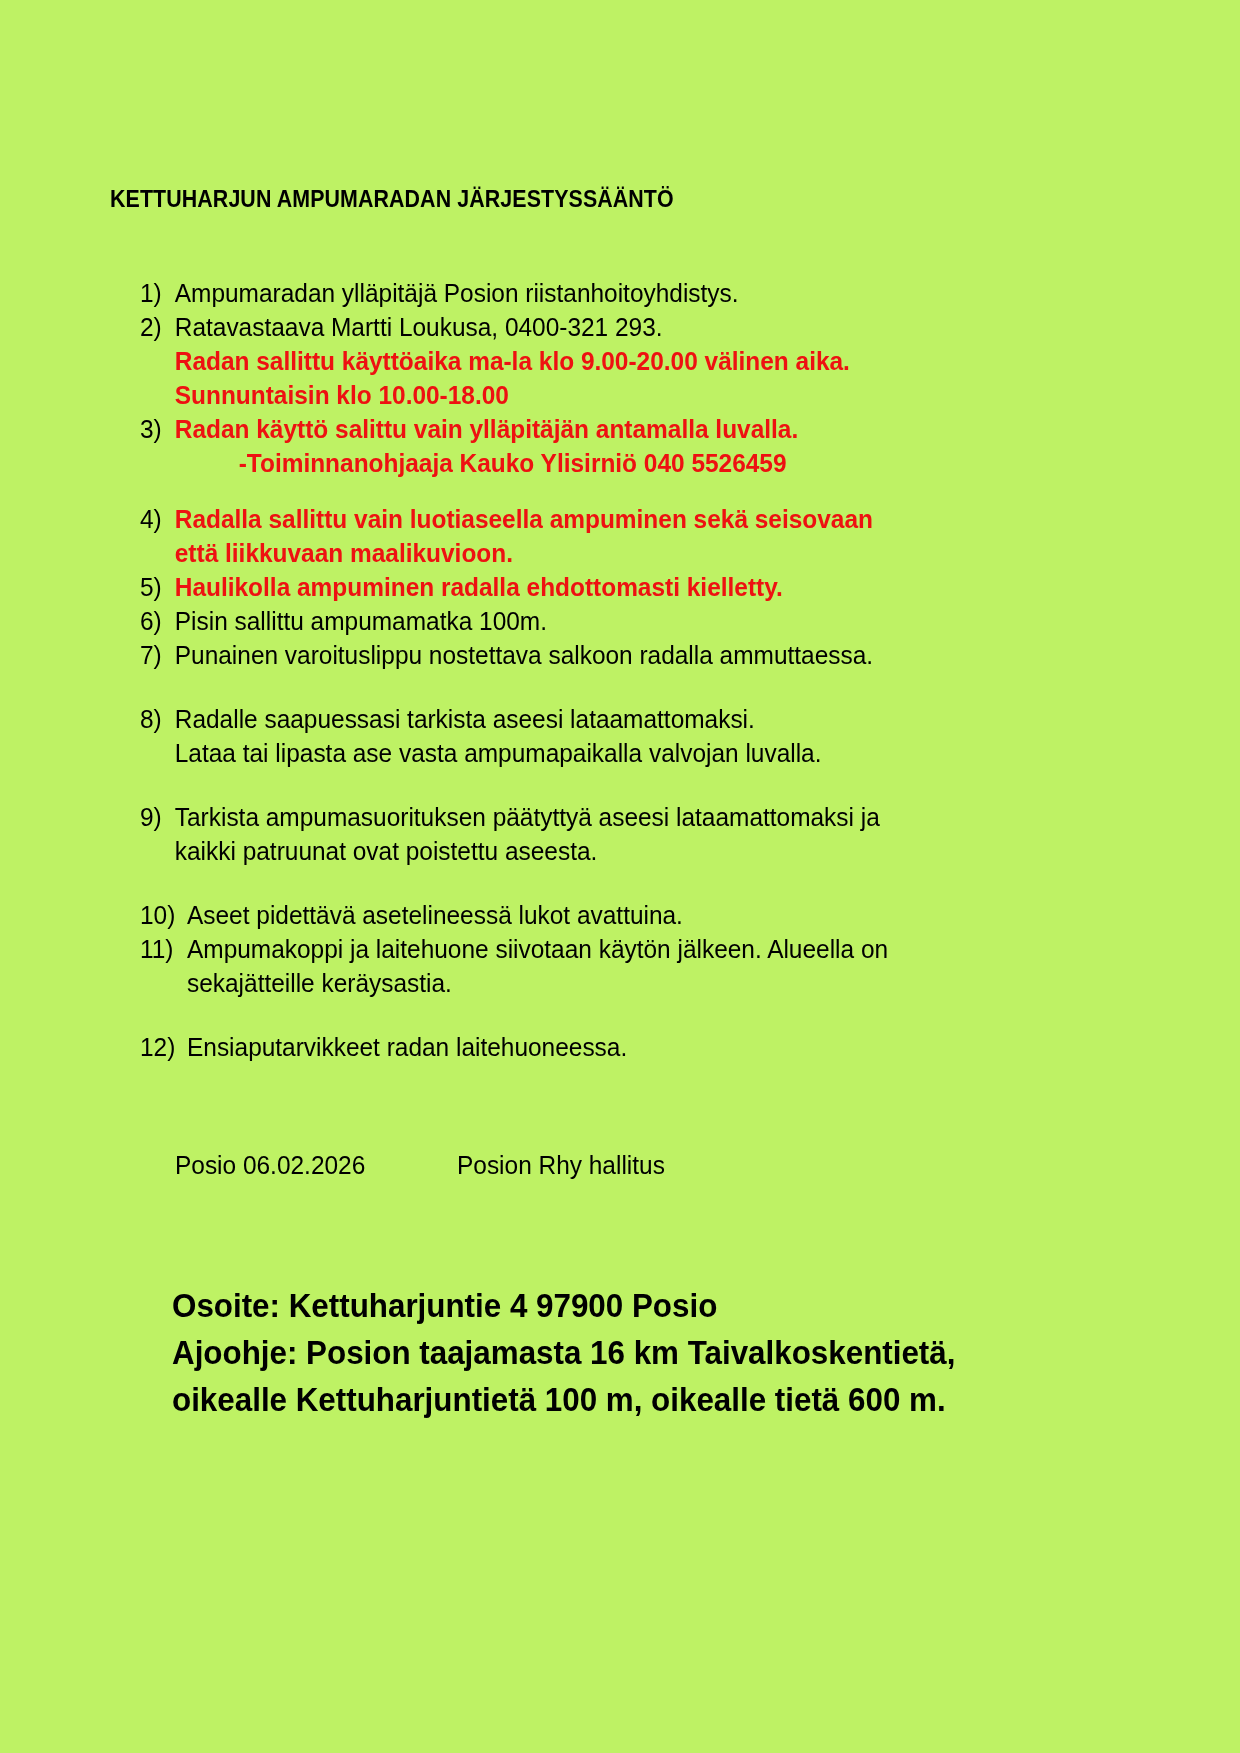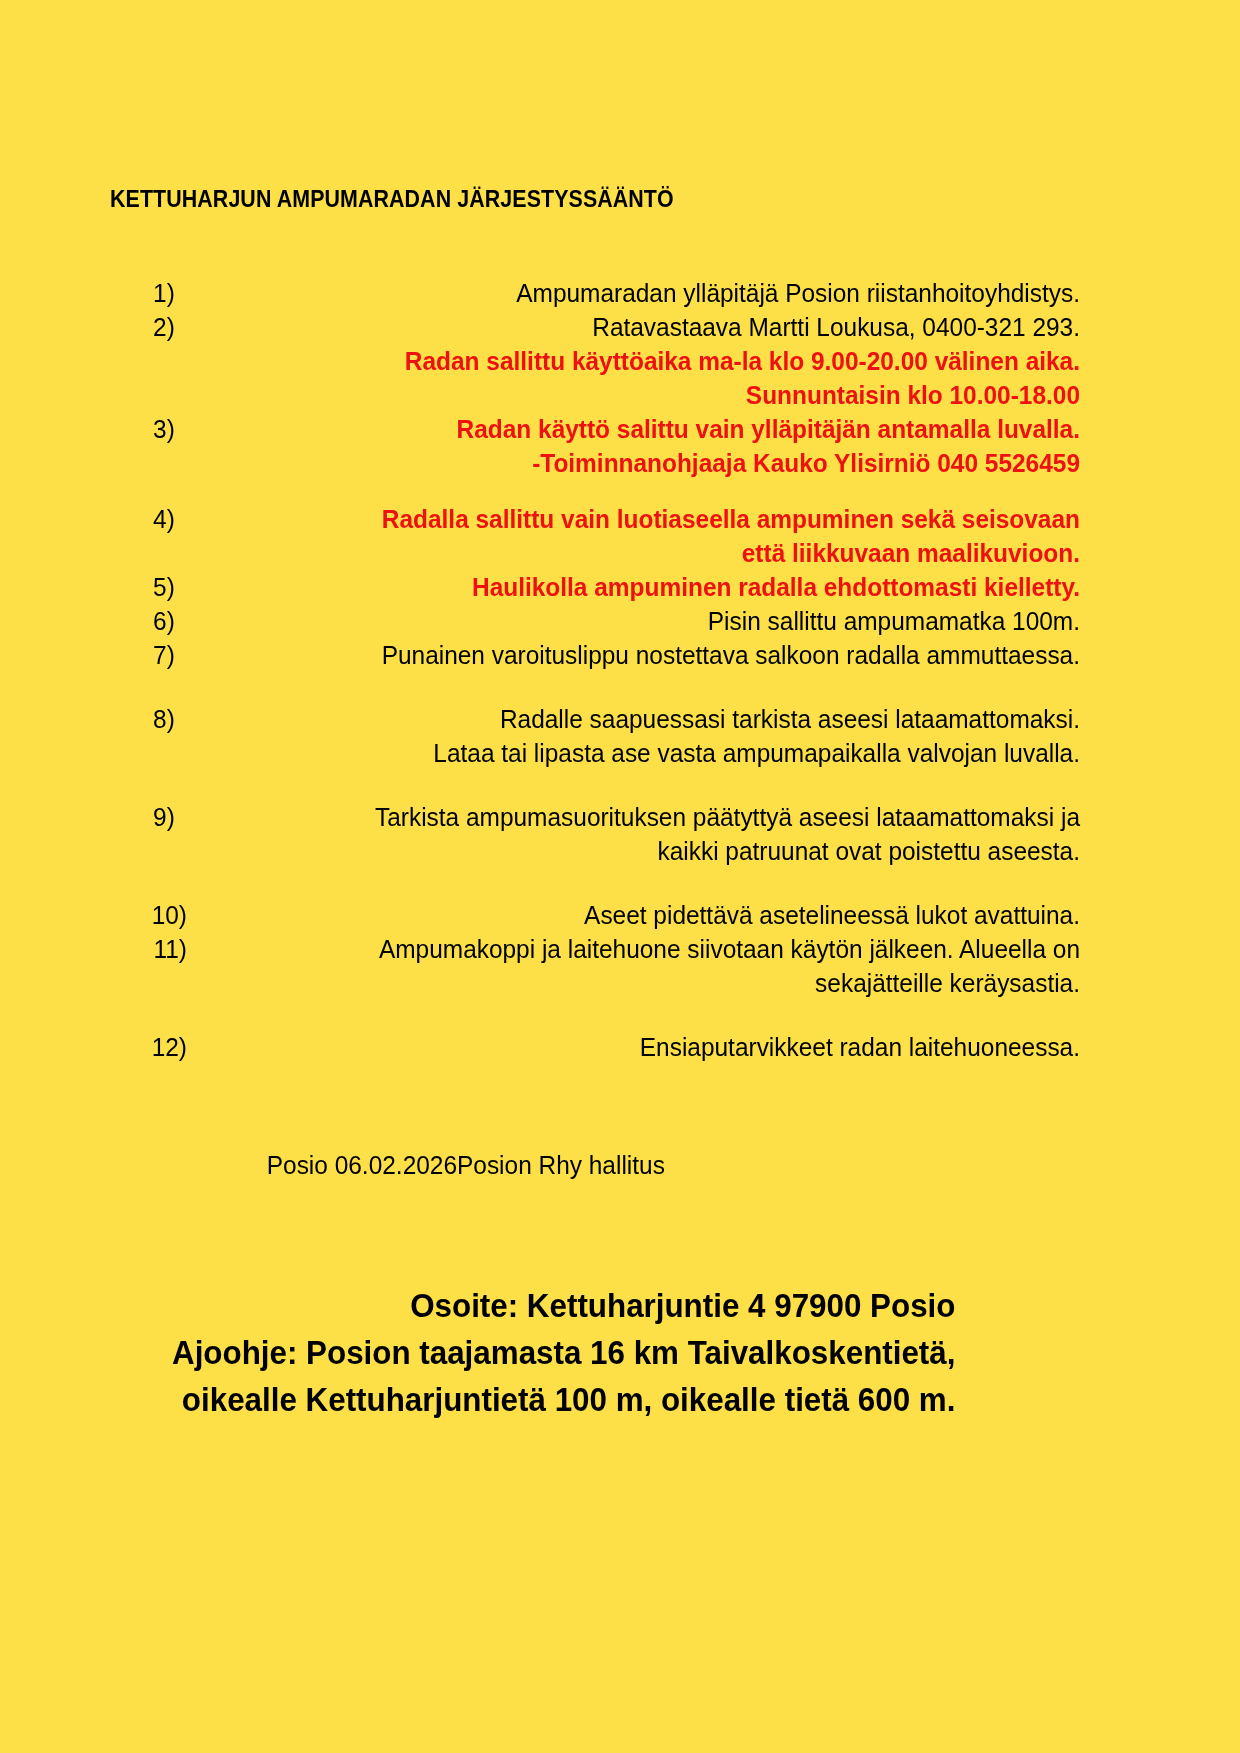--- a/index.html
+++ b/index.html
@@ -12,22 +12,21 @@
     height: 1753px;
     position: relative;
     font-family: "Liberation Sans", sans-serif;
     color: #000000;
     overflow: hidden;
   }
 
   .page {
     position: absolute;
     inset: 0;
-    background: #fde047;
-    text-align: right;
+    background: #bef264;
   }
 
   
   .doc-title {
     position: absolute;
     left: 110px;
     top: 186px;
     font-family: "Liberation Sans", sans-serif;
     font-weight: bold;
     font-size: 23px;

